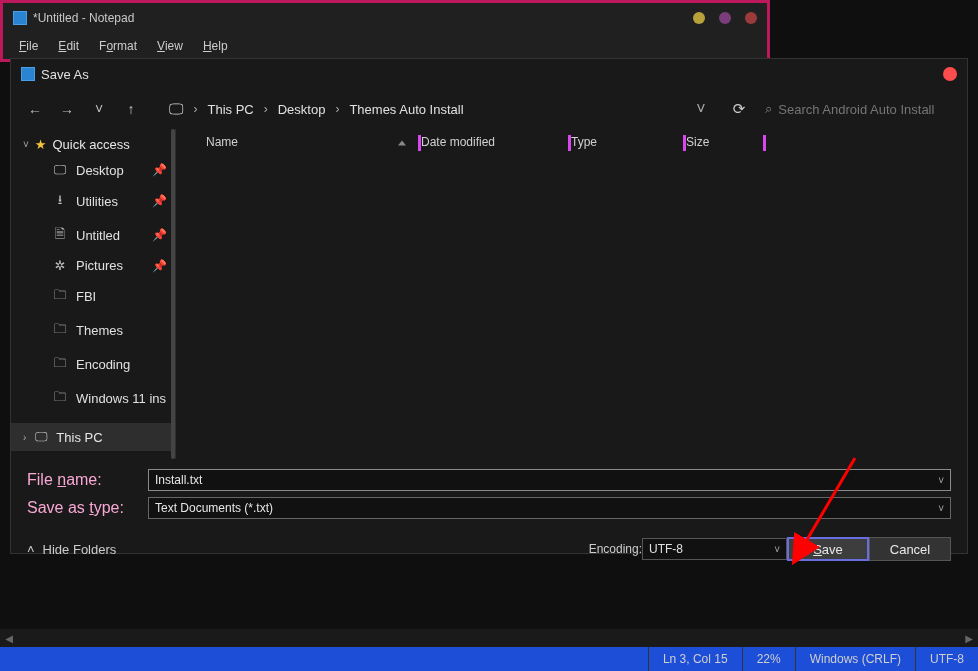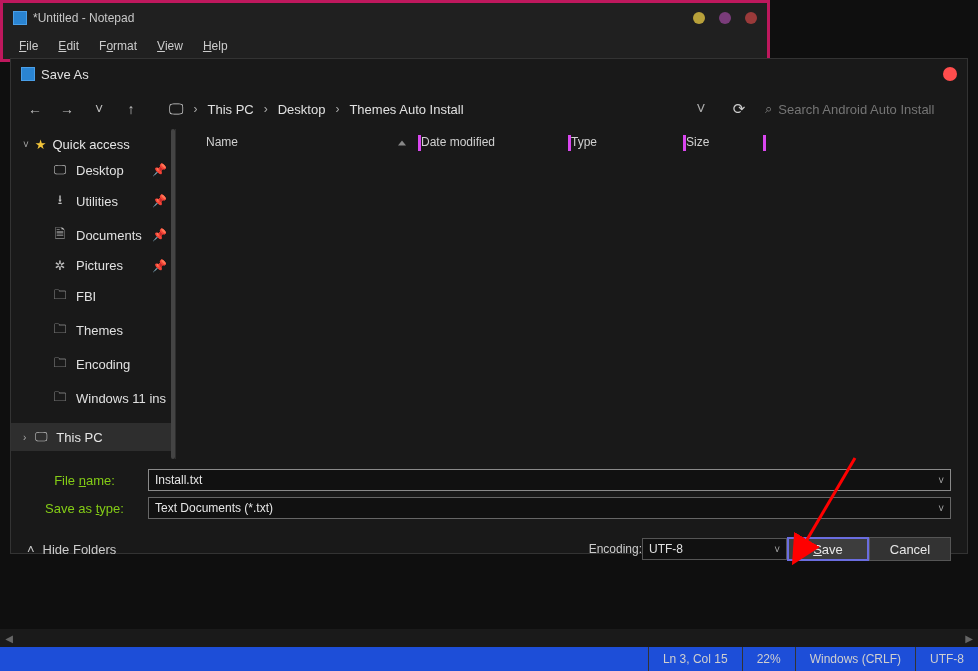--- a/index.html
+++ b/index.html
@@ -112,21 +112,21 @@
 .empty-msg {
   text-align: center; color: #d5d5d5; font-size: 13px;
   padding-top: 14px;
 }
 
 .bottom-fields {
   padding: 10px 16px 4px 16px;
   display: flex; flex-direction: column; gap: 6px;
 }
 .field-row { display: flex; align-items: center; gap: 6px; }
-.field-label { width: 115px; text-align: center; font-size: 13px; color: #84cc16; }
+.field-label { width: 115px; text-align: left; font-size: 16px; color: #f9a8d4; }
 .field-label u { text-decoration: underline; }
 .field-input {
   flex: 1; height: 22px; background: #111; border: 1px solid #666;
   color: #e6e6e6; font-size: 12px; padding: 0 6px; display: flex; align-items: center;
   justify-content: space-between;
 }
 .field-input.highlight { border-color: #8a8a8a; }
 .field-input input { background: transparent; border: none; outline: none; color: #e6e6e6; width: 100%; font-size: 12px; }
 .dropdown-arrow { color: #aaa; font-size: 10px; padding-left: 6px; }
 
@@ -242,21 +242,21 @@
         <span>Desktop</span>
         <span class="pin">📌</span>
       </div>
       <div class="side-item">
         <span class="side-ico">⭳</span>
         <span>Utilities</span>
         <span class="pin">📌</span>
       </div>
       <div class="side-item">
         <span class="side-ico">🗎</span>
-        <span>Documents</span>
+        <span>Untitled</span>
         <span class="pin">📌</span>
       </div>
       <div class="side-item">
         <span class="side-ico">✲</span>
         <span>Pictures</span>
         <span class="pin">📌</span>
       </div>
       <div class="side-item">
         <span class="side-ico">🗀</span>
         <span>FBI</span>

